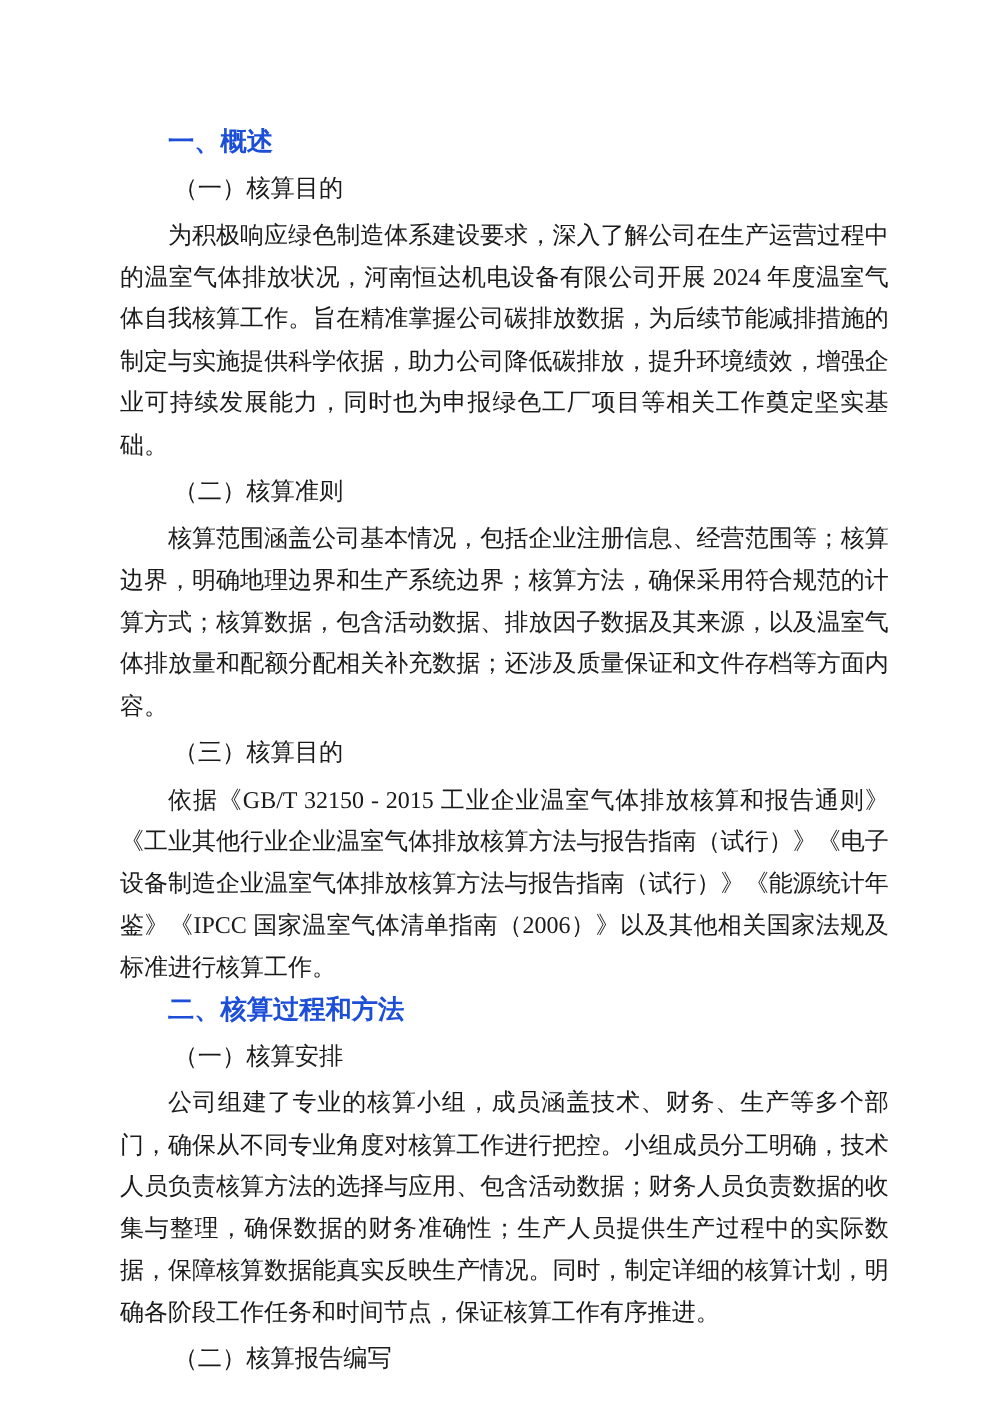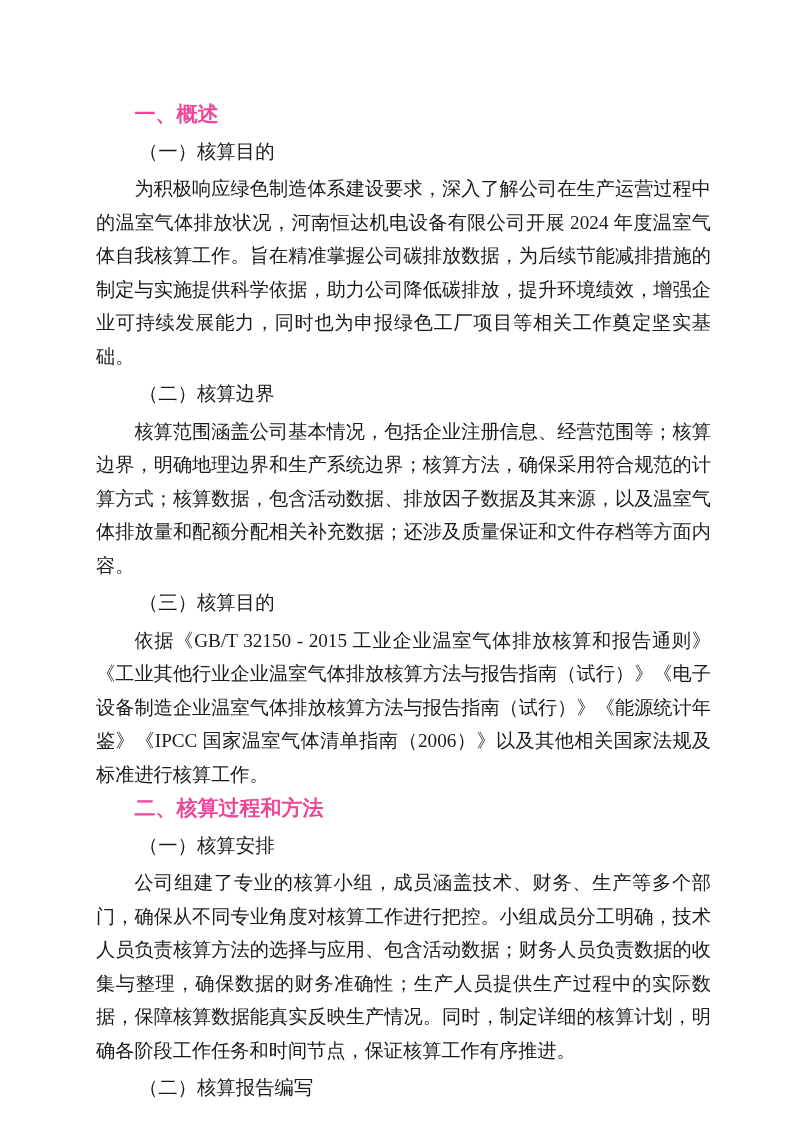--- a/index.html
+++ b/index.html
@@ -17,21 +17,21 @@
     overflow: hidden;
     color: #1a1a1a;
   }
   .h1 {
     font-family: "Liberation Sans", "DejaVu Sans", sans-serif;
     font-weight: 700;
     font-size: 21px;
     line-height: 33.5px;
     text-indent: 1.83em;
     margin: 0;
-    color: #ec4899;
+    color: #1d4ed8;
     white-space: nowrap;
   }
   .h2 {
     font-family: "Liberation Serif", "DejaVu Serif", serif;
     font-weight: 400;
     font-size: 19.4px;
     line-height: 33.5px;
     text-indent: 2em;
     margin: 4px;
     white-space: nowrap;
@@ -52,21 +52,21 @@
 <body>
 
 <div class="page">
 
   <p class="h1">一、概述</p>
 
   <p class="h2">（一）核算目的</p>
 
   <p class="para">为积极响应绿色制造体系建设要求，深入了解公司在生产运营过程中的温室气体排放状况，河南恒达机电设备有限公司开展 2024 年度温室气体自我核算工作。旨在精准掌握公司碳排放数据，为后续节能减排措施的制定与实施提供科学依据，助力公司降低碳排放，提升环境绩效，增强企业可持续发展能力，同时也为申报绿色工厂项目等相关工作奠定坚实基础。</p>
 
-  <p class="h2">（二）核算边界</p>
+  <p class="h2">（二）核算准则</p>
 
   <p class="para">核算范围涵盖公司基本情况，包括企业注册信息、经营范围等；核算边界，明确地理边界和生产系统边界；核算方法，确保采用符合规范的计算方式；核算数据，包含活动数据、排放因子数据及其来源，以及温室气体排放量和配额分配相关补充数据；还涉及质量保证和文件存档等方面内容。</p>
 
   <p class="h2">（三）核算目的</p>
 
   <p class="para">依据《GB/T 32150 - 2015 工业企业温室气体排放核算和报告通则》《工业其他行业企业温室气体排放核算方法与报告指南（试行）》《电子设备制造企业温室气体排放核算方法与报告指南（试行）》《能源统计年鉴》《IPCC 国家温室气体清单指南（2006）》以及其他相关国家法规及标准进行核算工作。</p>
 
   <p class="h1">二、核算过程和方法</p>
 
   <p class="h2">（一）核算安排</p>

